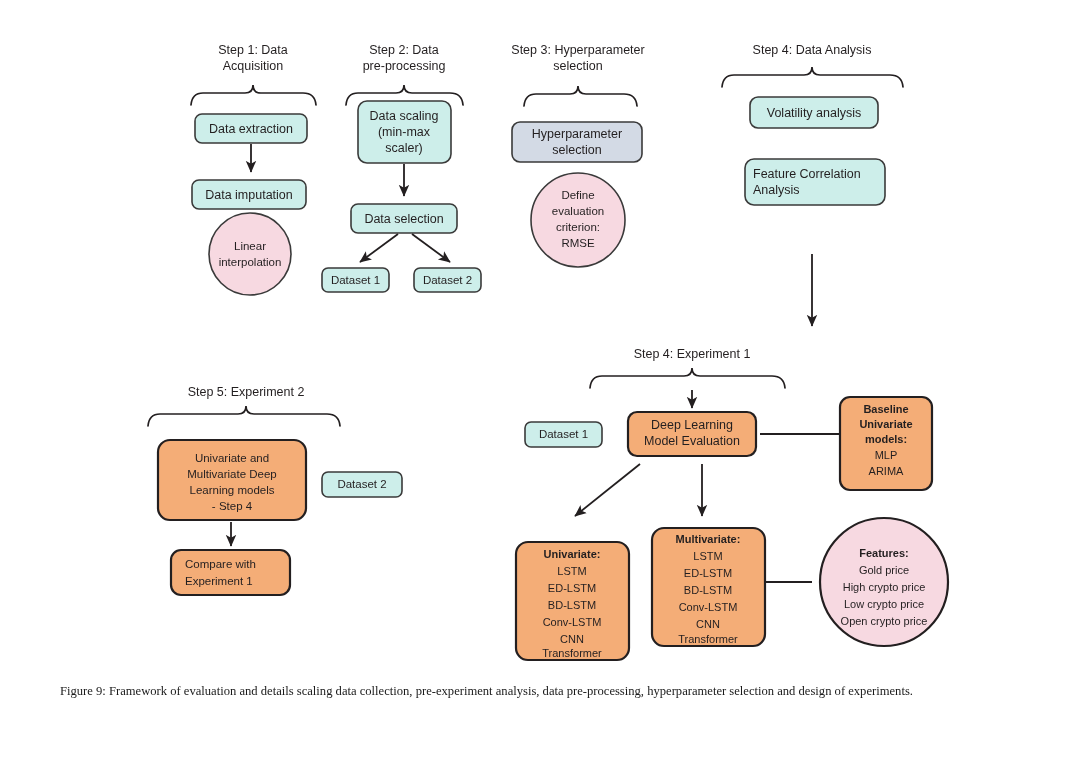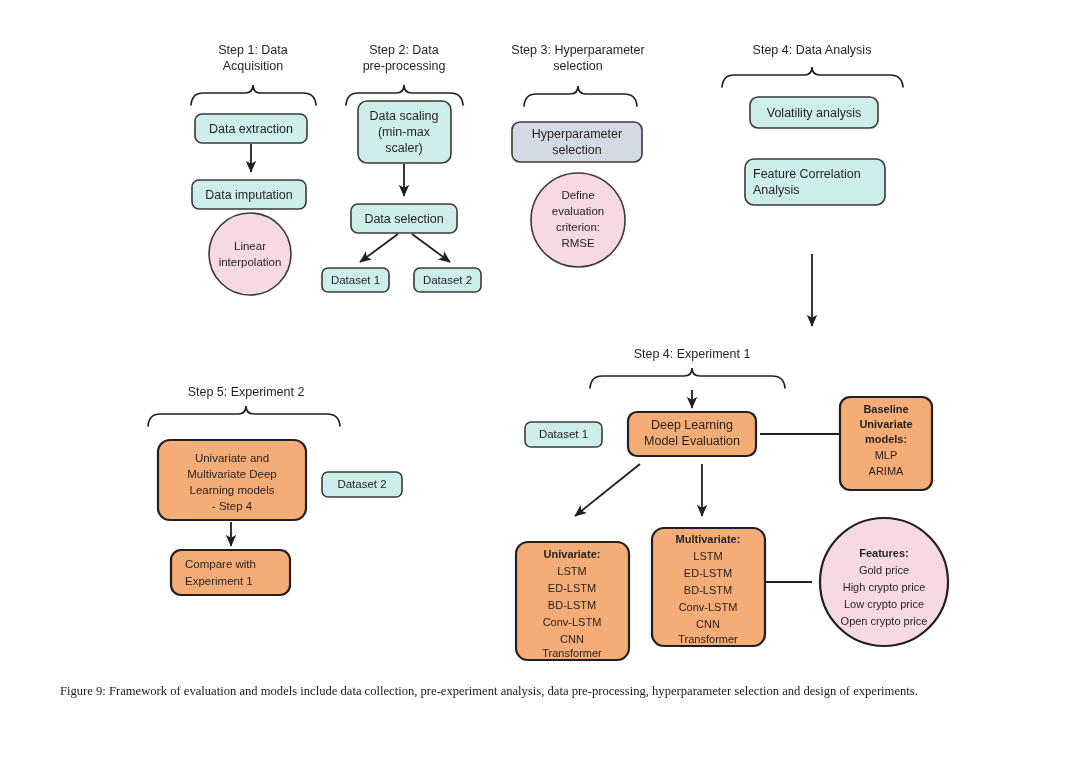--- a/index.html
+++ b/index.html
@@ -264,14 +264,14 @@
       <path class="arrow" marker-end="url(#arrowhead)" d="M231,518 L231,542"></path>
 
       <g>
         <rect class="shape-heavy" x="171" y="546" width="119" height="45" rx="10" ry="10" fill="#f4ad77"></rect>
         <text class="boxLabelSm" x="185" y="564" fill="#231f20">Compare  with</text>
         <text class="boxLabelSm" x="185" y="581" fill="#231f20">Experiment 1</text>
       </g>
     </g>
   </svg>
 
-  <div id="caption">Figure 9: Framework of evaluation and models include data collection, pre-experiment analysis, data pre-processing, hyperparameter selection and design of experiments.</div>
+  <div id="caption">Figure 9: Framework of evaluation and details scaling data collection, pre-experiment analysis, data pre-processing, hyperparameter selection and design of experiments.</div>
 </div>
 
 </body></html>

